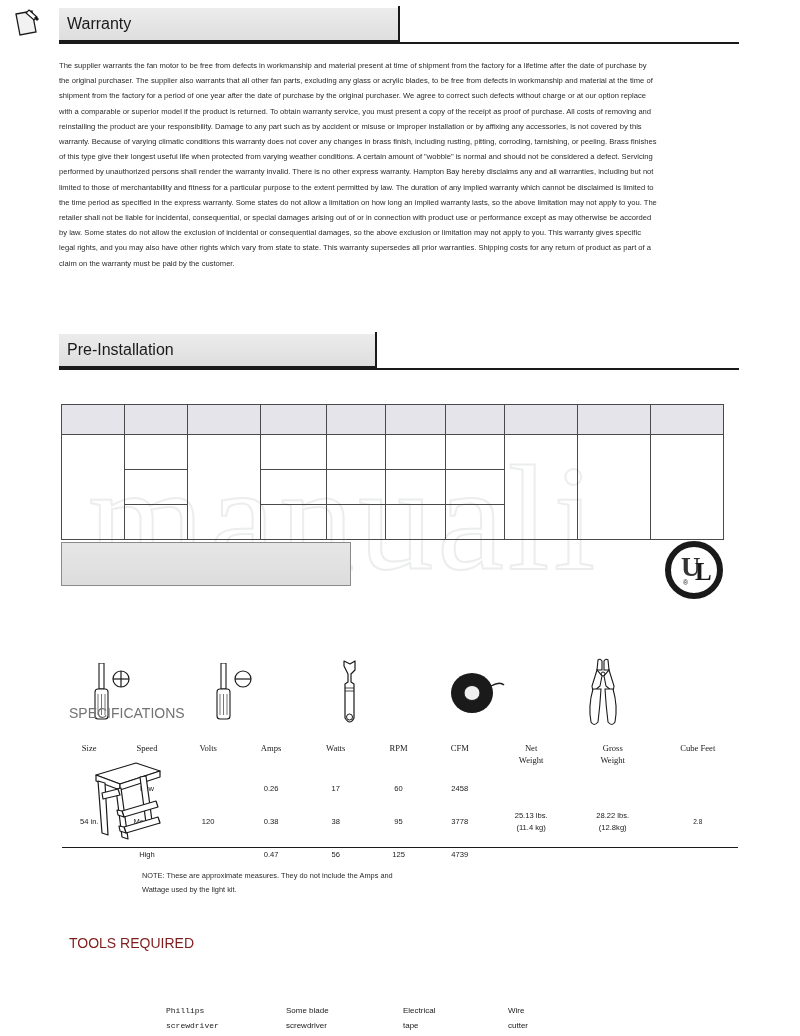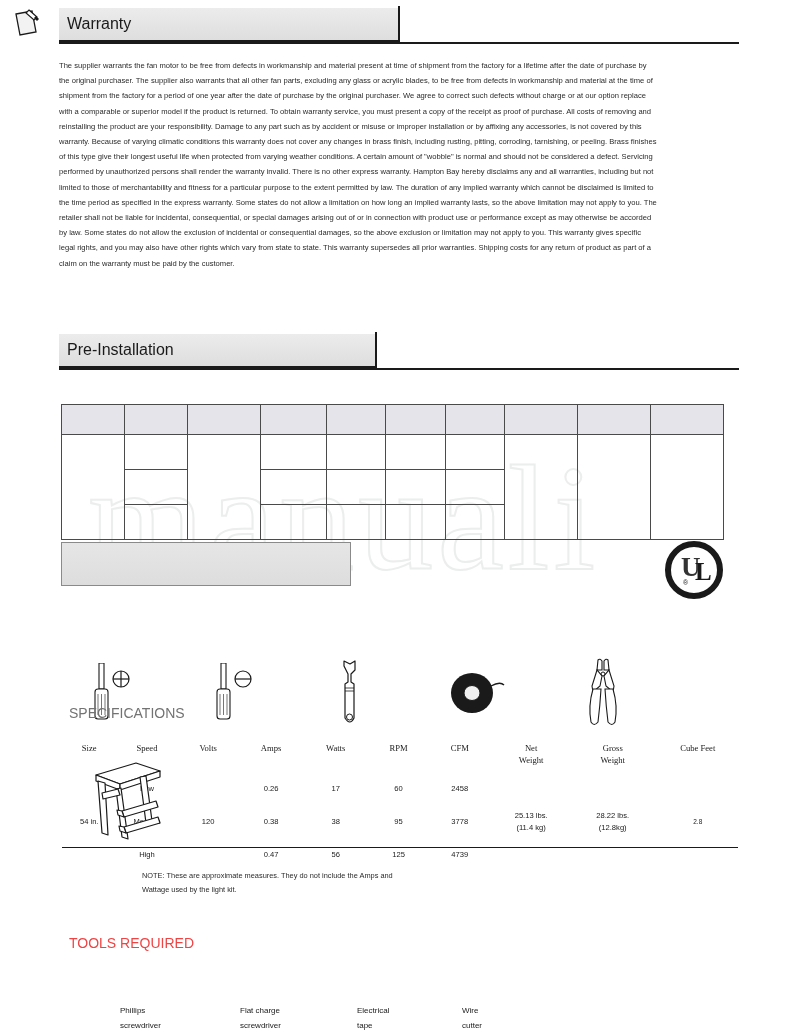--- a/index.html
+++ b/index.html
@@ -175,21 +175,21 @@
     line-height: 13.5px;
     color: #2a2a2a;
     z-index: 4;
   }
 
   
   .tools-title {
     position: absolute;
     left: 69px; top: 935px;
     font-size: 14px;
-    color: #ef4444;
+    color: #7f1d1d;
     z-index: 4;
   }
   .tools-row {
     position: absolute;
     left: 62px; top: 1003px;
     width: 700px;
     z-index: 4;
     display: flex;
   }
   .tool-cell {
@@ -483,26 +483,26 @@
       </tr>
     </tbody>
   </table>
 
   <div class="spec-rule"></div>
   <div class="spec-note">NOTE: These are approximate measures. They do not include the Amps and Wattage used by the light kit.</div>
 
   <div class="tools-title">TOOLS REQUIRED</div>
 
   <div class="tools-row">
-    <div class="tool-cell" style="width:120px; margin-left:58px;">
+    <div class="tool-cell" style="width:120px; margin-left:104px;font-family:Liberation Mono, monospace;">
       <span class="l1">Phillips</span>
       <span class="l2">screwdriver</span>
     </div>
     <div class="tool-cell" style="width:117px;">
-      <span class="l1">Flat charge</span>
+      <span class="l1">Some blade</span>
       <span class="l2">screwdriver</span>
     </div>
     <div class="tool-cell" style="width:105px;">
       <span class="l1">Electrical</span>
       <span class="l2">tape</span>
     </div>
     <div class="tool-cell" style="width:100px;">
       <span class="l1">Wire</span>
       <span class="l2">cutter</span>
     </div>

